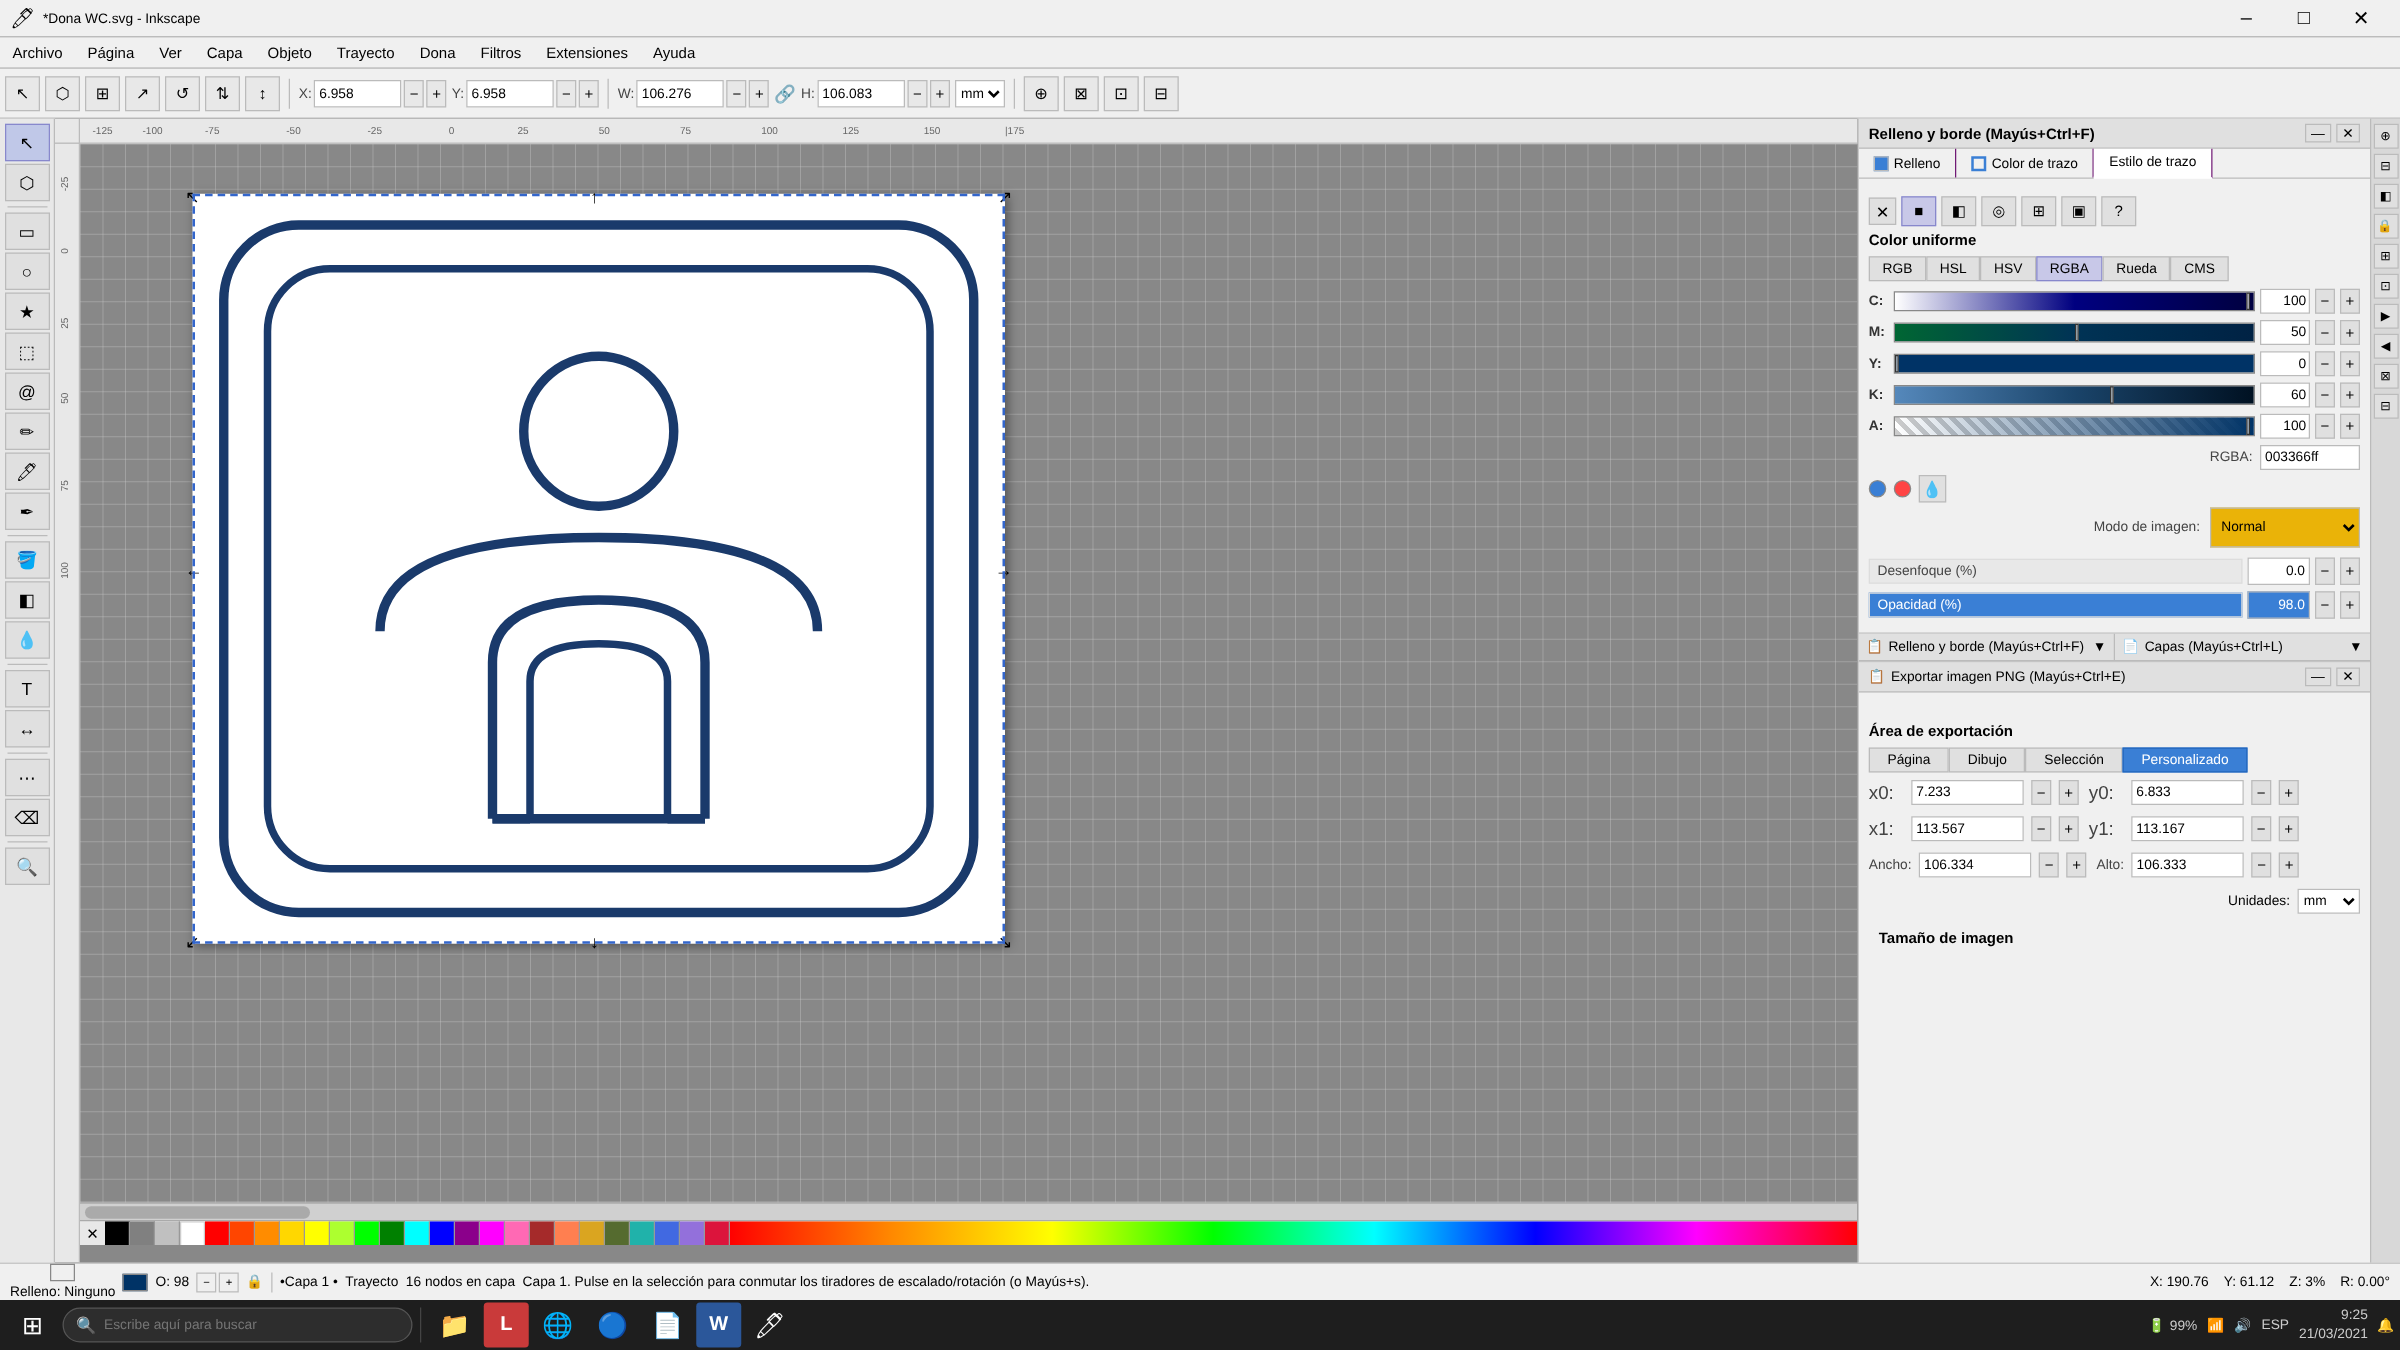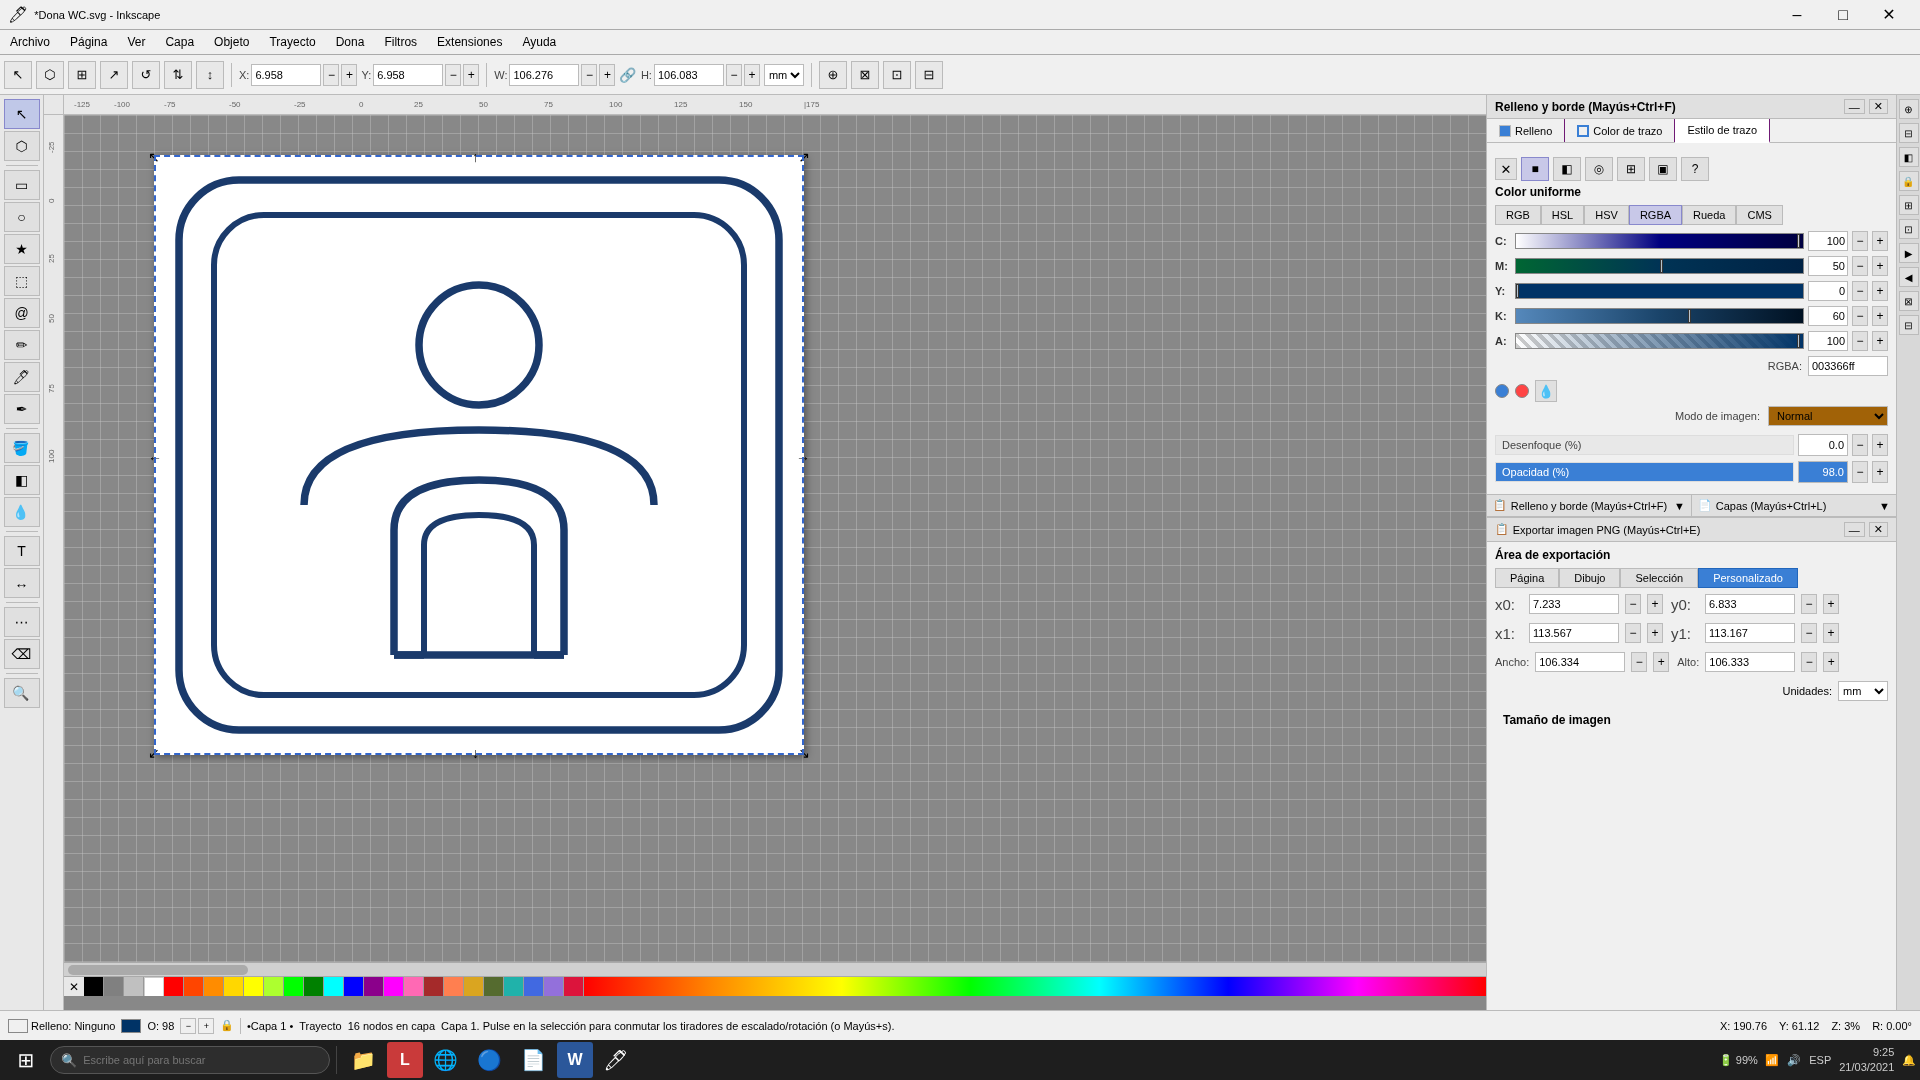--- a/index.html
+++ b/index.html
@@ -132,21 +132,21 @@
     .rgba-value { width: 80px; height: 20px; border: 1px solid #bbb; background: #fff; font-size: 11px; padding: 0 3px; }
 
     
     .color-dots-row { display: flex; align-items: center; gap: 6px; margin: 4px 0; }
     .color-dot { width: 14px; height: 14px; border-radius: 50%; border: 1px solid #888; cursor: pointer; }
     .eyedropper-btn { width: 22px; height: 22px; background: #e0e0e0; border: 1px solid #bbb; cursor: pointer; display: flex; align-items: center; justify-content: center; font-size: 13px; }
 
     
     .blend-row { display: flex; align-items: center; justify-content: flex-end; gap: 8px; margin: 4px 0 8px 0; }
     .blend-label { font-size: 11px; color: #444; }
-    .blend-select { width: 120px; height: 20px; border: 1px solid #bbb; background: #a16207; font-size: 11px; padding: 0 4px; }
+    .blend-select { width: 120px; height: 32px; border: 1px solid #bbb; background: #eab308; font-size: 11px; padding: 0 4px; }
 
     
     .blur-opacity-row { display: flex; align-items: center; gap: 4px; margin-bottom: 5px; }
     .blur-opacity-label { flex: 1; font-size: 11px; color: #444; padding: 3px 6px; background: #e8e8e8; border: 1px solid #ddd; }
     .blur-opacity-label.active { background: #3a7fd5; color: white; }
     .blur-opacity-value { width: 50px; height: 22px; border: 1px solid #bbb; background: #fff; font-size: 11px; text-align: right; padding-right: 3px; }
     .blur-opacity-pm { width: 16px; height: 22px; background: #e0e0e0; border: 1px solid #bbb; cursor: pointer; display: flex; align-items: center; justify-content: center; font-size: 12px; }
 
     
     .export-tab-row { display: flex; margin: 6px 0; }
@@ -564,21 +564,21 @@
         <span style="display:flex;align-items:center;gap:4px;">
           <span>📋</span>
           <span>Exportar imagen PNG (Mayús+Ctrl+E)</span>
         </span>
         <div style="display:flex;gap:4px;">
           <button style="background:none;border:1px solid #bbb;cursor:pointer;padding:0 4px;font-size:11px;">—</button>
           <button style="background:none;border:1px solid #bbb;cursor:pointer;padding:0 4px;font-size:11px;">✕</button>
         </div>
       </div>
 
-      <div style="padding:6px 8px;">
+      <div style="padding:24px 8px;">
         <div style="font-size:12px;font-weight:bold;margin-bottom:6px;">Área de exportación</div>
 
         <div class="export-tab-row">
           <button class="export-tab">Página</button>
           <button class="export-tab">Dibujo</button>
           <button class="export-tab">Selección</button>
           <button class="export-tab active">Personalizado</button>
         </div>
 
         <div style="display:flex;gap:8px;margin-bottom:4px;">
@@ -648,21 +648,21 @@
     <button class="far-right-btn">⊞</button>
     <button class="far-right-btn">⊡</button>
     <button class="far-right-btn">▶</button>
     <button class="far-right-btn">◀</button>
     <button class="far-right-btn">⊠</button>
     <button class="far-right-btn">⊟</button>
   </div>
 </div>
 
 <div id="bottom-toolbar" style="height:30px;background:#f0f0f0;border-top:1px solid #bbb;display:flex;align-items:center;padding:0 8px;gap:6px;font-size:11px;width:100%;">
-  <div style="display:flex;align-items:center;gap:3px;">
+  <div style="display:flex;align-items:center;gap:3px;flex-direction:column;">
     <div style="width:20px;height:14px;background:transparent;border:1px solid #888;"></div>
     <span>Relleno: Ninguno</span>
   </div>
   <div style="display:flex;align-items:center;gap:3px;">
     <div style="width:20px;height:14px;background:#003366;border:1px solid #888;"></div>
   </div>
   <span>O: 98</span>
   <div style="display:flex;align-items:center;gap:2px;">
     <button style="width:16px;height:16px;font-size:9px;border:1px solid #bbb;cursor:pointer;">−</button>
     <button style="width:16px;height:16px;font-size:9px;border:1px solid #bbb;cursor:pointer;">+</button>

